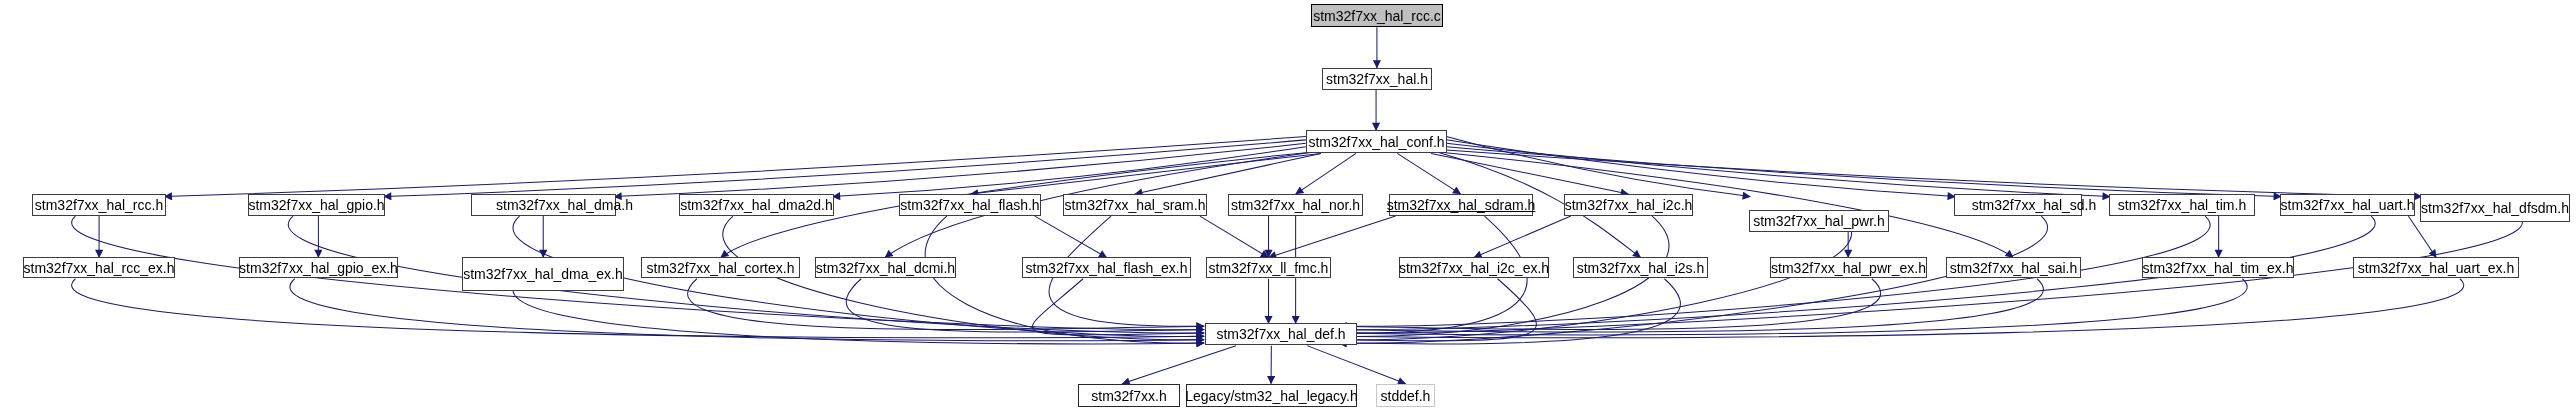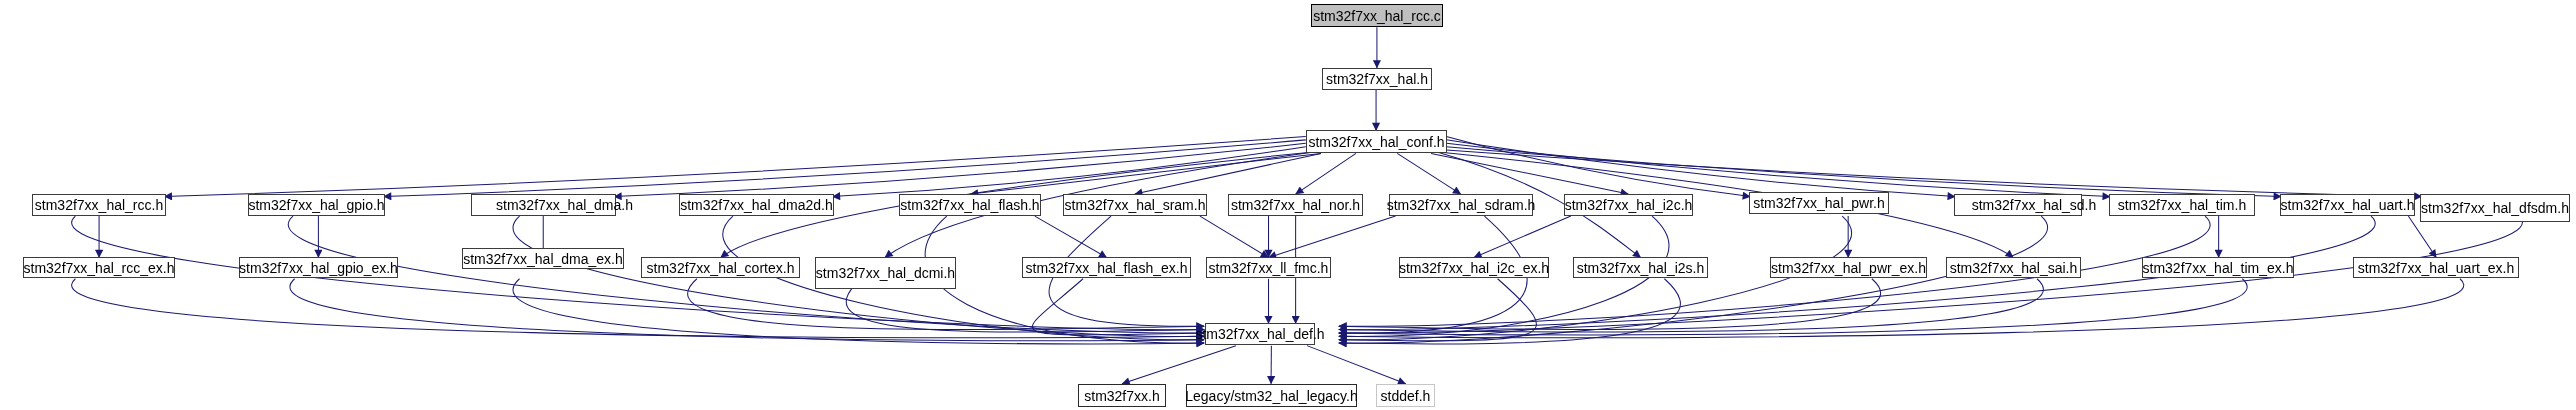--- a/index.html
+++ b/index.html
@@ -109,54 +109,54 @@
       </div>
       <div class="node " style="left: 899px; top: 194px; width: 142px; height: 22px;">
         <span>stm32f7xx_hal_flash.h</span>
       </div>
       <div class="node " style="left: 1063px; top: 194px; width: 144px; height: 22px;">
         <span>stm32f7xx_hal_sram.h</span>
       </div>
       <div class="node " style="left: 1228px; top: 194px; width: 135px; height: 22px;">
         <span>stm32f7xx_hal_nor.h</span>
       </div>
-      <div class="node " style="left: 1389px; top: 194px; width: 144px; height: 22px;">
+      <div class="node " style="left: 1389px; top: 194px; width: 144px; height: 22px; text-decoration: underline;">
         <span>stm32f7xx_hal_sdram.h</span>
       </div>
       <div class="node " style="left: 1564px; top: 194px; width: 129px; height: 22px;">
         <span>stm32f7xx_hal_i2c.h</span>
       </div>
-      <div class="node " style="left: 1749px; top: 192px; width: 140px; height: 22px;">
+      <div class="node " style="left: 1749px; top: 210px; width: 140px; height: 22px;">
         <span>stm32f7xx_hal_pwr.h</span>
       </div>
       <div class="node " style="left: 1954px; top: 194px; width: 128px; height: 22px; padding-left: 32px;">
         <span>stm32f7xx_hal_sd.h</span>
       </div>
       <div class="node " style="left: 2109px; top: 194px; width: 146px; height: 22px;">
         <span>stm32f7xx_hal_tim.h</span>
       </div>
       <div class="node " style="left: 2280px; top: 194px; width: 135px; height: 22px;">
         <span>stm32f7xx_hal_uart.h</span>
       </div>
       <div class="node " style="left: 2420px; top: 194px; width: 150px; height: 28px;">
         <span>stm32f7xx_hal_dfsdm.h</span>
       </div>
       <div class="node " style="left: 23px; top: 257px; width: 152px; height: 21px;">
         <span>stm32f7xx_hal_rcc_ex.h</span>
       </div>
       <div class="node " style="left: 239px; top: 257px; width: 159px; height: 21px;">
         <span>stm32f7xx_hal_gpio_ex.h</span>
       </div>
-      <div class="node " style="left: 462px; top: 248px; width: 162px; height: 21px;">
+      <div class="node " style="left: 462px; top: 257px; width: 162px; height: 34px;">
         <span>stm32f7xx_hal_dma_ex.h</span>
       </div>
       <div class="node " style="left: 641px; top: 257px; width: 159px; height: 21px;">
         <span>stm32f7xx_hal_cortex.h</span>
       </div>
-      <div class="node " style="left: 815px; top: 257px; width: 141px; height: 32px; text-align: right;">
+      <div class="node " style="left: 815px; top: 257px; width: 141px; height: 21px; text-align: right;">
         <span>stm32f7xx_hal_dcmi.h</span>
       </div>
       <div class="node " style="left: 1022px; top: 257px; width: 169px; height: 21px;">
         <span>stm32f7xx_hal_flash_ex.h</span>
       </div>
       <div class="node " style="left: 1206px; top: 257px; width: 125px; height: 21px;">
         <span>stm32f7xx_ll_fmc.h</span>
       </div>
       <div class="node " style="left: 1399px; top: 257px; width: 150px; height: 21px;">
         <span>stm32f7xx_hal_i2c_ex.h</span>
@@ -169,24 +169,24 @@
       </div>
       <div class="node " style="left: 1946px; top: 257px; width: 135px; height: 21px;">
         <span>stm32f7xx_hal_sai.h</span>
       </div>
       <div class="node " style="left: 2142px; top: 257px; width: 152px; height: 21px;">
         <span>stm32f7xx_hal_tim_ex.h</span>
       </div>
       <div class="node " style="left: 2353px; top: 257px; width: 166px; height: 21px;">
         <span>stm32f7xx_hal_uart_ex.h</span>
       </div>
-      <div class="node " style="left: 1205px; top: 323px; width: 110px; height: 22px; text-align: center;">
+      <div class="node " style="left: 1205px; top: 323px; width: 152px; height: 22px; text-align: center;">
         <span>stm32f7xx_hal_def.h</span>
       </div>
-      <div class="node bold" style="left: 1078px; top: 384px; width: 88px; height: 23px;">
+      <div class="node bold" style="left: 1078px; top: 384px; width: 102px; height: 23px;">
         <span>stm32f7xx.h</span>
       </div>
       <div class="node bold" style="left: 1186px; top: 384px; width: 171px; height: 23px;">
         <span>Legacy/stm32_hal_legacy.h</span>
       </div>
       <div class="node external" style="left: 1376px; top: 384px; width: 59px; height: 23px;">
         <span>stddef.h</span>
       </div>
     </div>
 </div>

